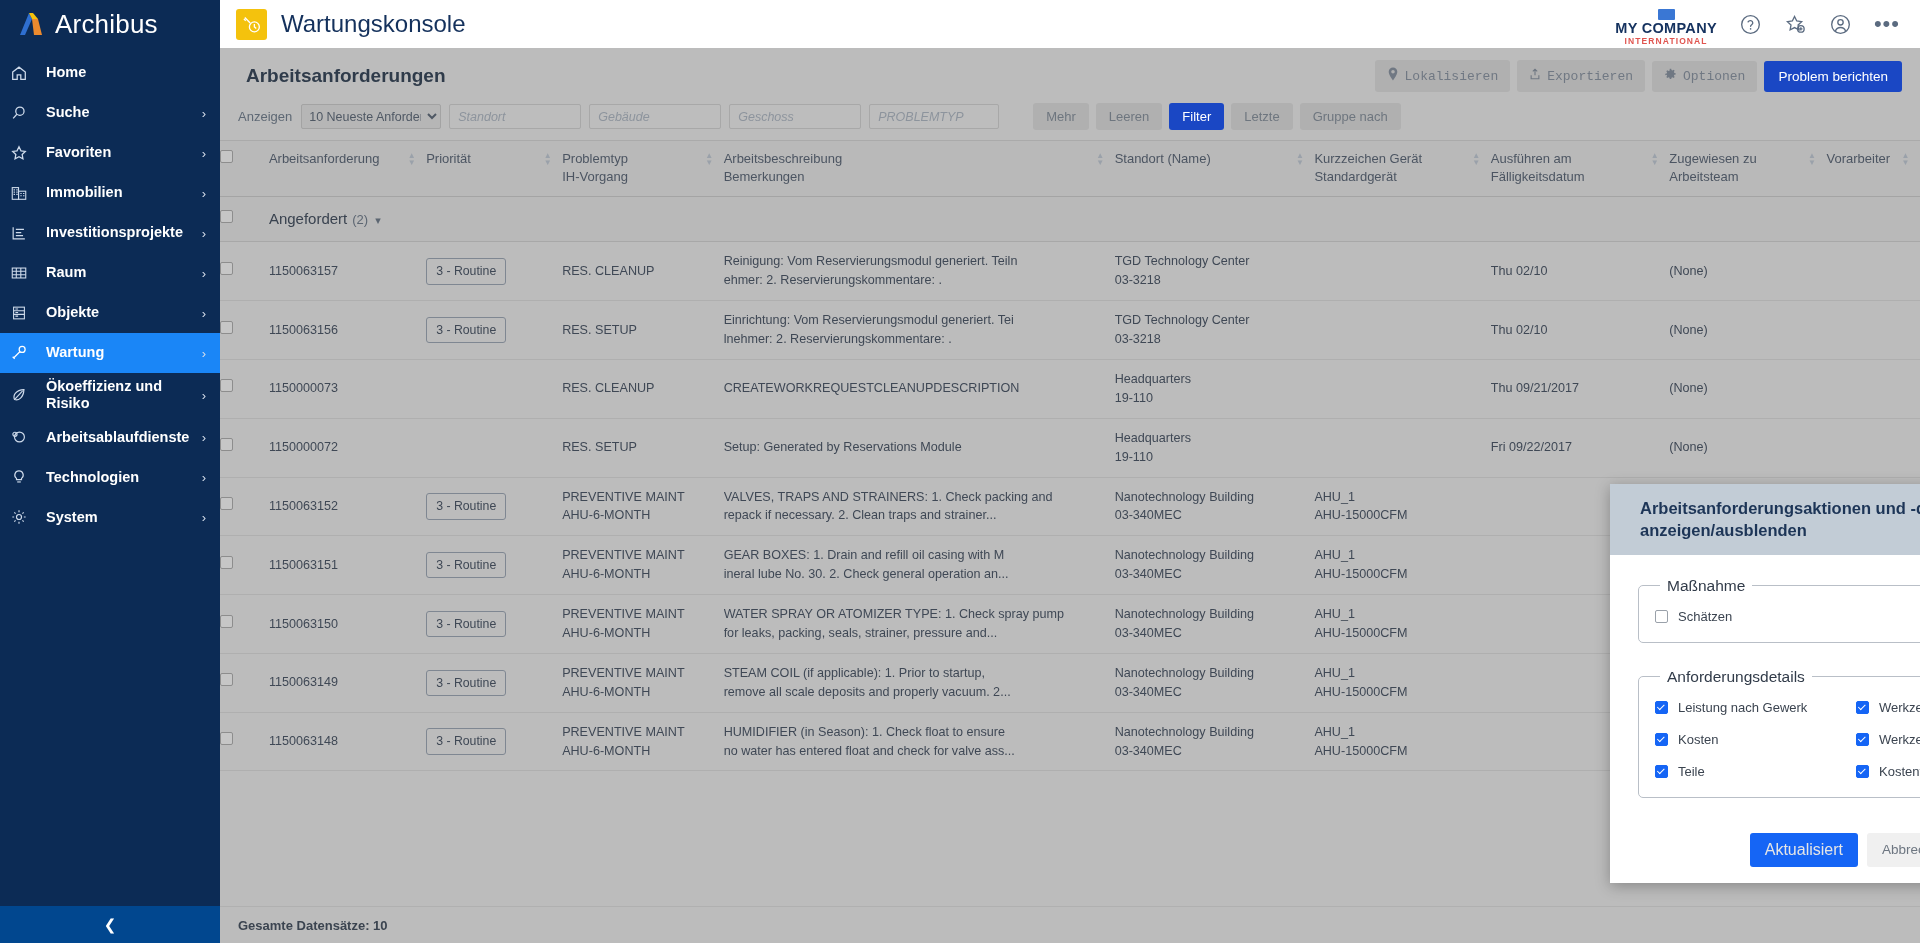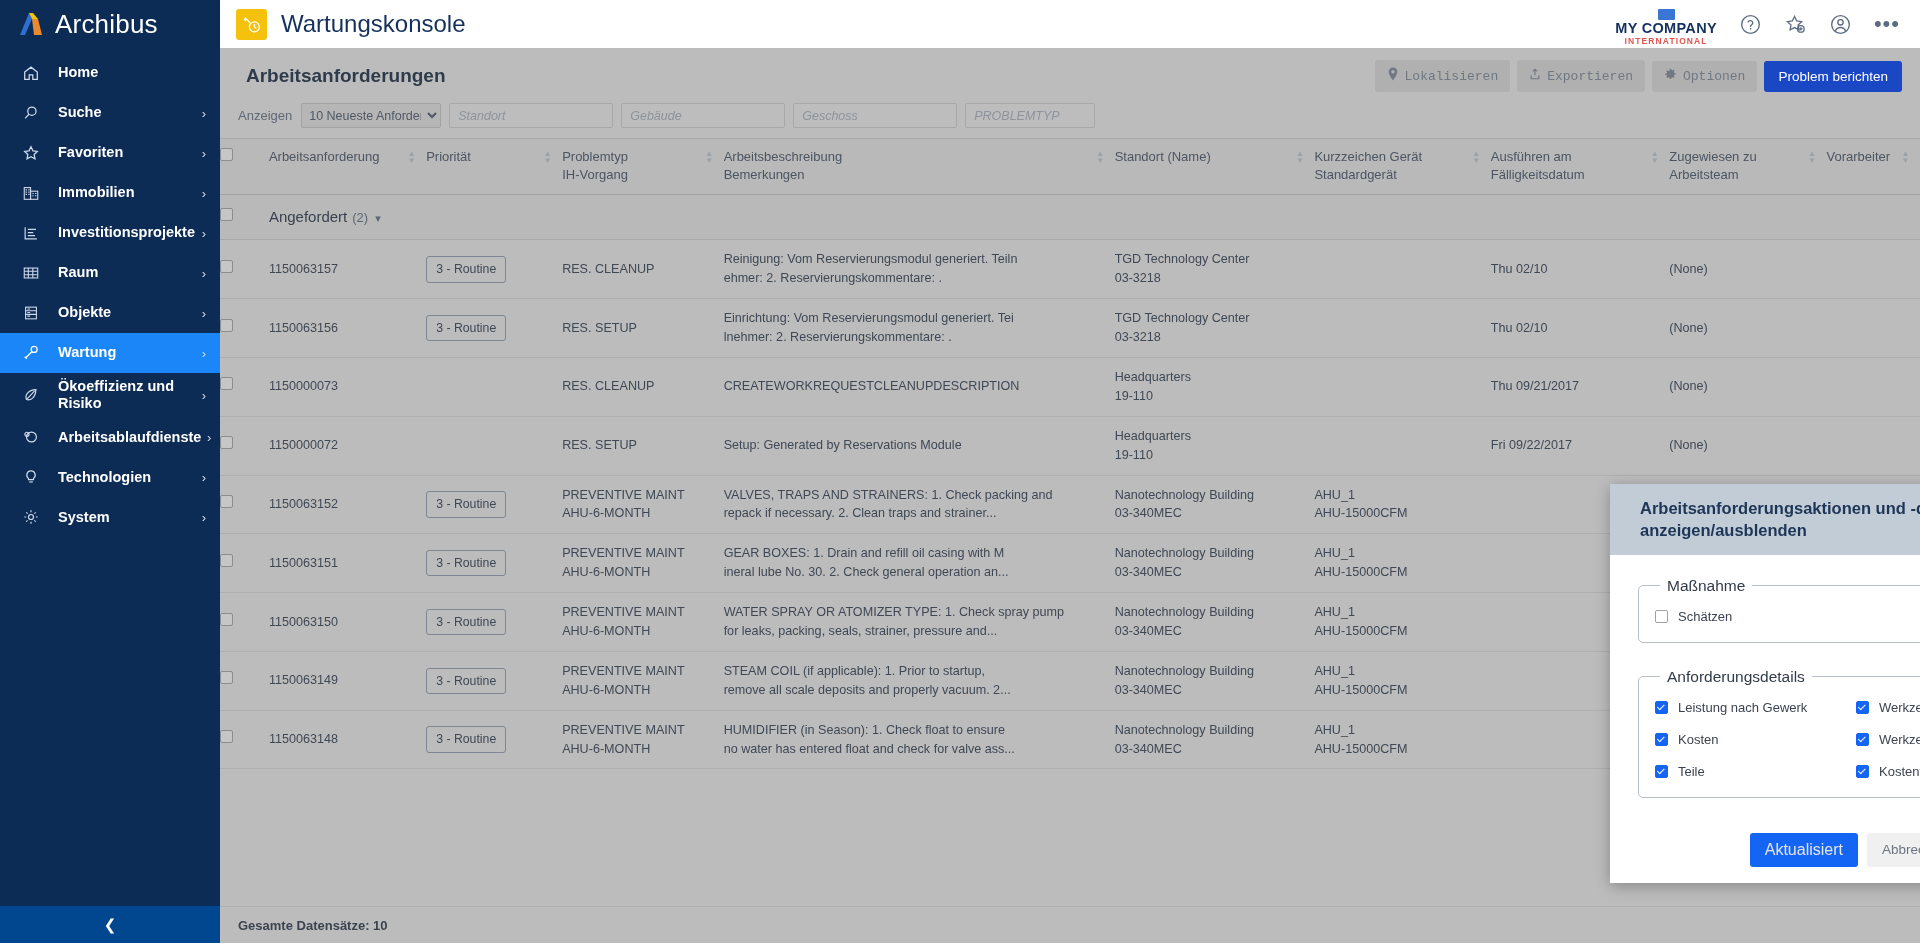--- a/index.html
+++ b/index.html
@@ -24,21 +24,21 @@
     padding-left: 16px; gap: 9px;
   }
   .brand-logo { width: 30px; height: 30px; position: relative; }
   .brand-name {
     color: #fff; font-size: 26px; font-weight: 400;
     letter-spacing: .2px;
   }
   .nav { flex: 1; padding-top: 5px; }
   .nav-item {
     display: flex; align-items: center;
-    min-height: 40px; padding: 5px 14px 5px 22px;
+    min-height: 40px; padding: 5px 14px 5px 10px;
     color: #fff; font-size: 14.5px; font-weight: 700;
     cursor: pointer; position: relative;
   }
   .nav-item.active { background: #1a86f7; }
   .nav-ico {
     width: 24px; flex: 0 0 24px; display: flex; align-items: center;
     justify-content: flex-start; color: #c9d6e8;
   }
   .nav-ico svg { display: block; }
   .nav-label { margin-left: 12px; line-height: 1.18; flex: 1; }
@@ -106,21 +106,21 @@
   }
   .filter-label { font-size: 13px; color: #5e6874; margin-right: 1px; }
   .sel {
     height: 25px; border: 1px solid #a3a3a3; background: #b6b6b6;
     font-size: 12.5px; color: #4f5864; border-radius: 2px;
     padding: 0 3px; width: 140px;
     font-family: "Liberation Sans", sans-serif;
   }
   .inp {
     height: 25px; border: 1px solid #a8a8a8; background: #bdbdbd;
-    border-radius: 2px; width: 164px; padding: 0 8px;
+    border-radius: 2px; width: 132px; padding: 0 8px;
     font-size: 12.5px; color: #4f5864; font-style: italic;
     font-family: "Liberation Sans", sans-serif;
   }
   .inp::placeholder { color: #8d949d; font-style: italic; }
   .inp.wide { width: 130px; }
   .fbtns { display: flex; gap: 7px; margin-left: 26px; }
   .fbtn {
     background: #b0b0b0; border: none; color: #6e767f; font-size: 13px;
     padding: 6px 13px; border-radius: 3px; cursor: pointer;
     font-family: "Liberation Sans", sans-serif;
@@ -460,20 +460,27 @@
 
     <div class="filter-row">
       <span class="filter-label">Anzeigen</span>
       <select class="sel">
         <option>10 Neueste Anforderungen</option>
       </select>
       <input class="inp" placeholder="Standort" style="">
       <input class="inp" placeholder="Gebäude" style="">
       <input class="inp" placeholder="Geschoss" style="">
       <input class="inp wide" placeholder="PROBLEMTYP" style="">
+      <div class="fbtns">
+        <button class="fbtn">Mehr</button>
+        <button class="fbtn">Leeren</button>
+        <button class="fbtn on">Filter</button>
+        <button class="fbtn">Letzte</button>
+        <button class="fbtn">Gruppe nach</button>
+      </div>
     </div>
 
     <div class="table-wrap">
       <table class="grid">
         <colgroup>
           <col style="width:46px">
             <col style="width:148px">
             <col style="width:128px">
             <col style="width:152px">
           <col style="width:368px">

